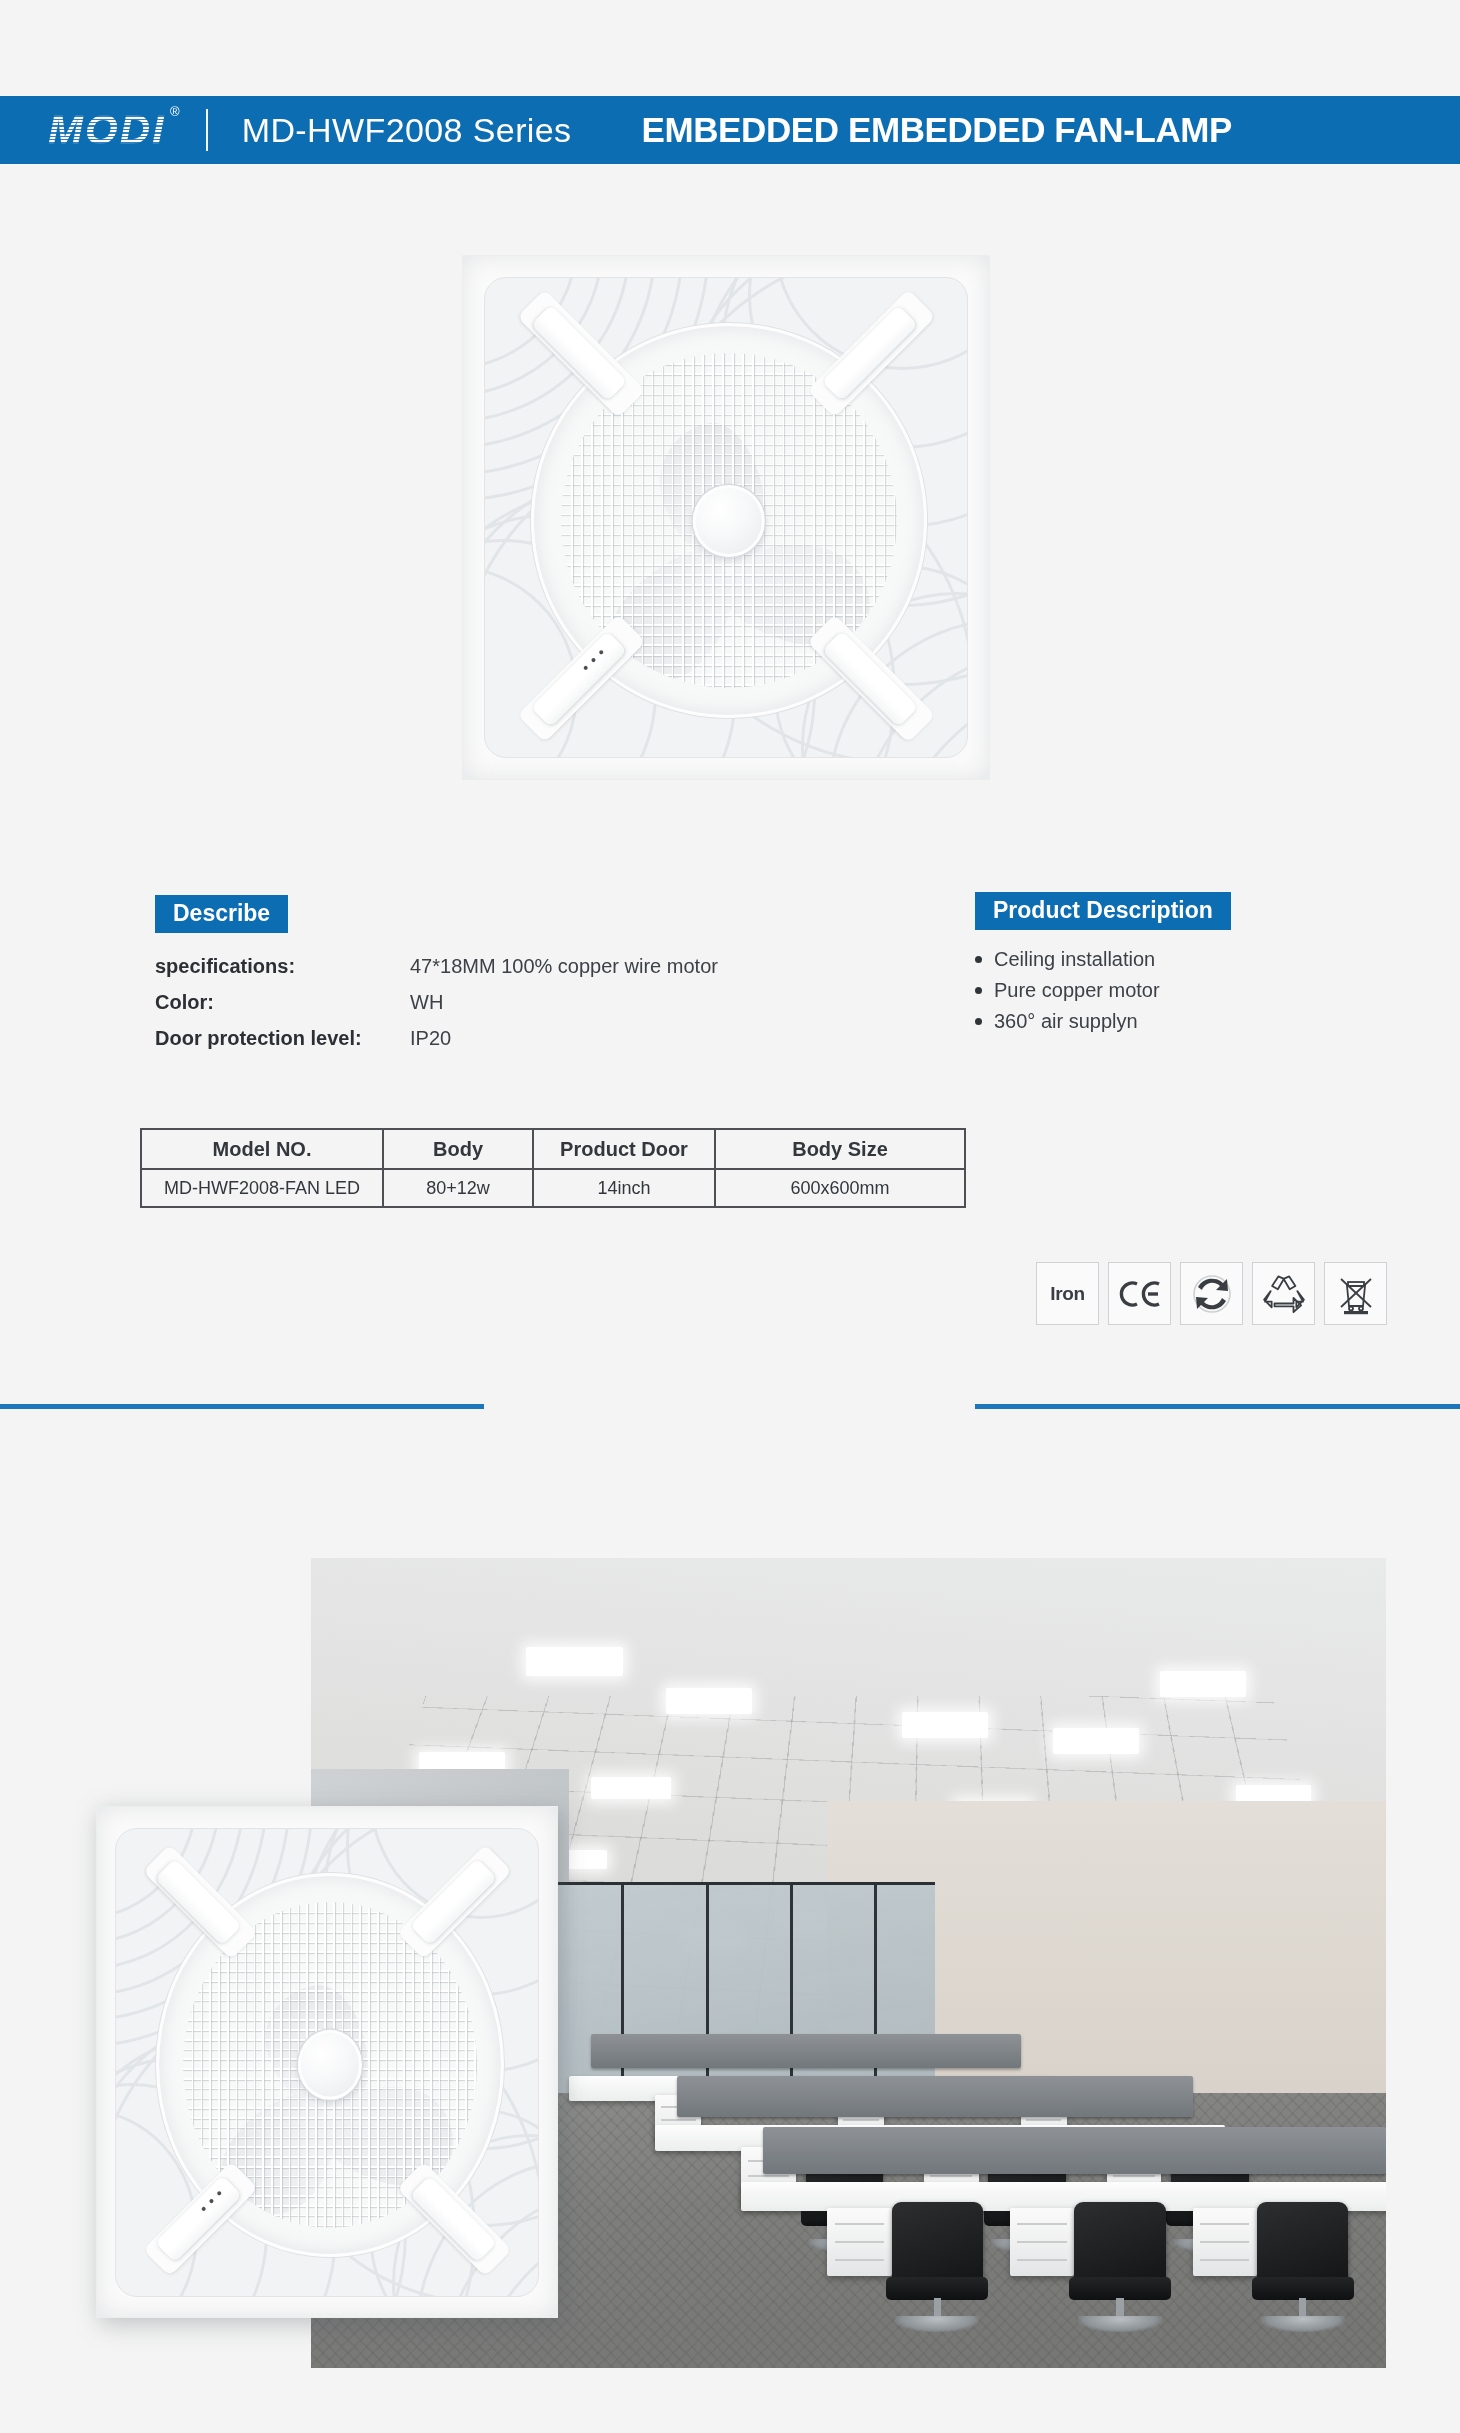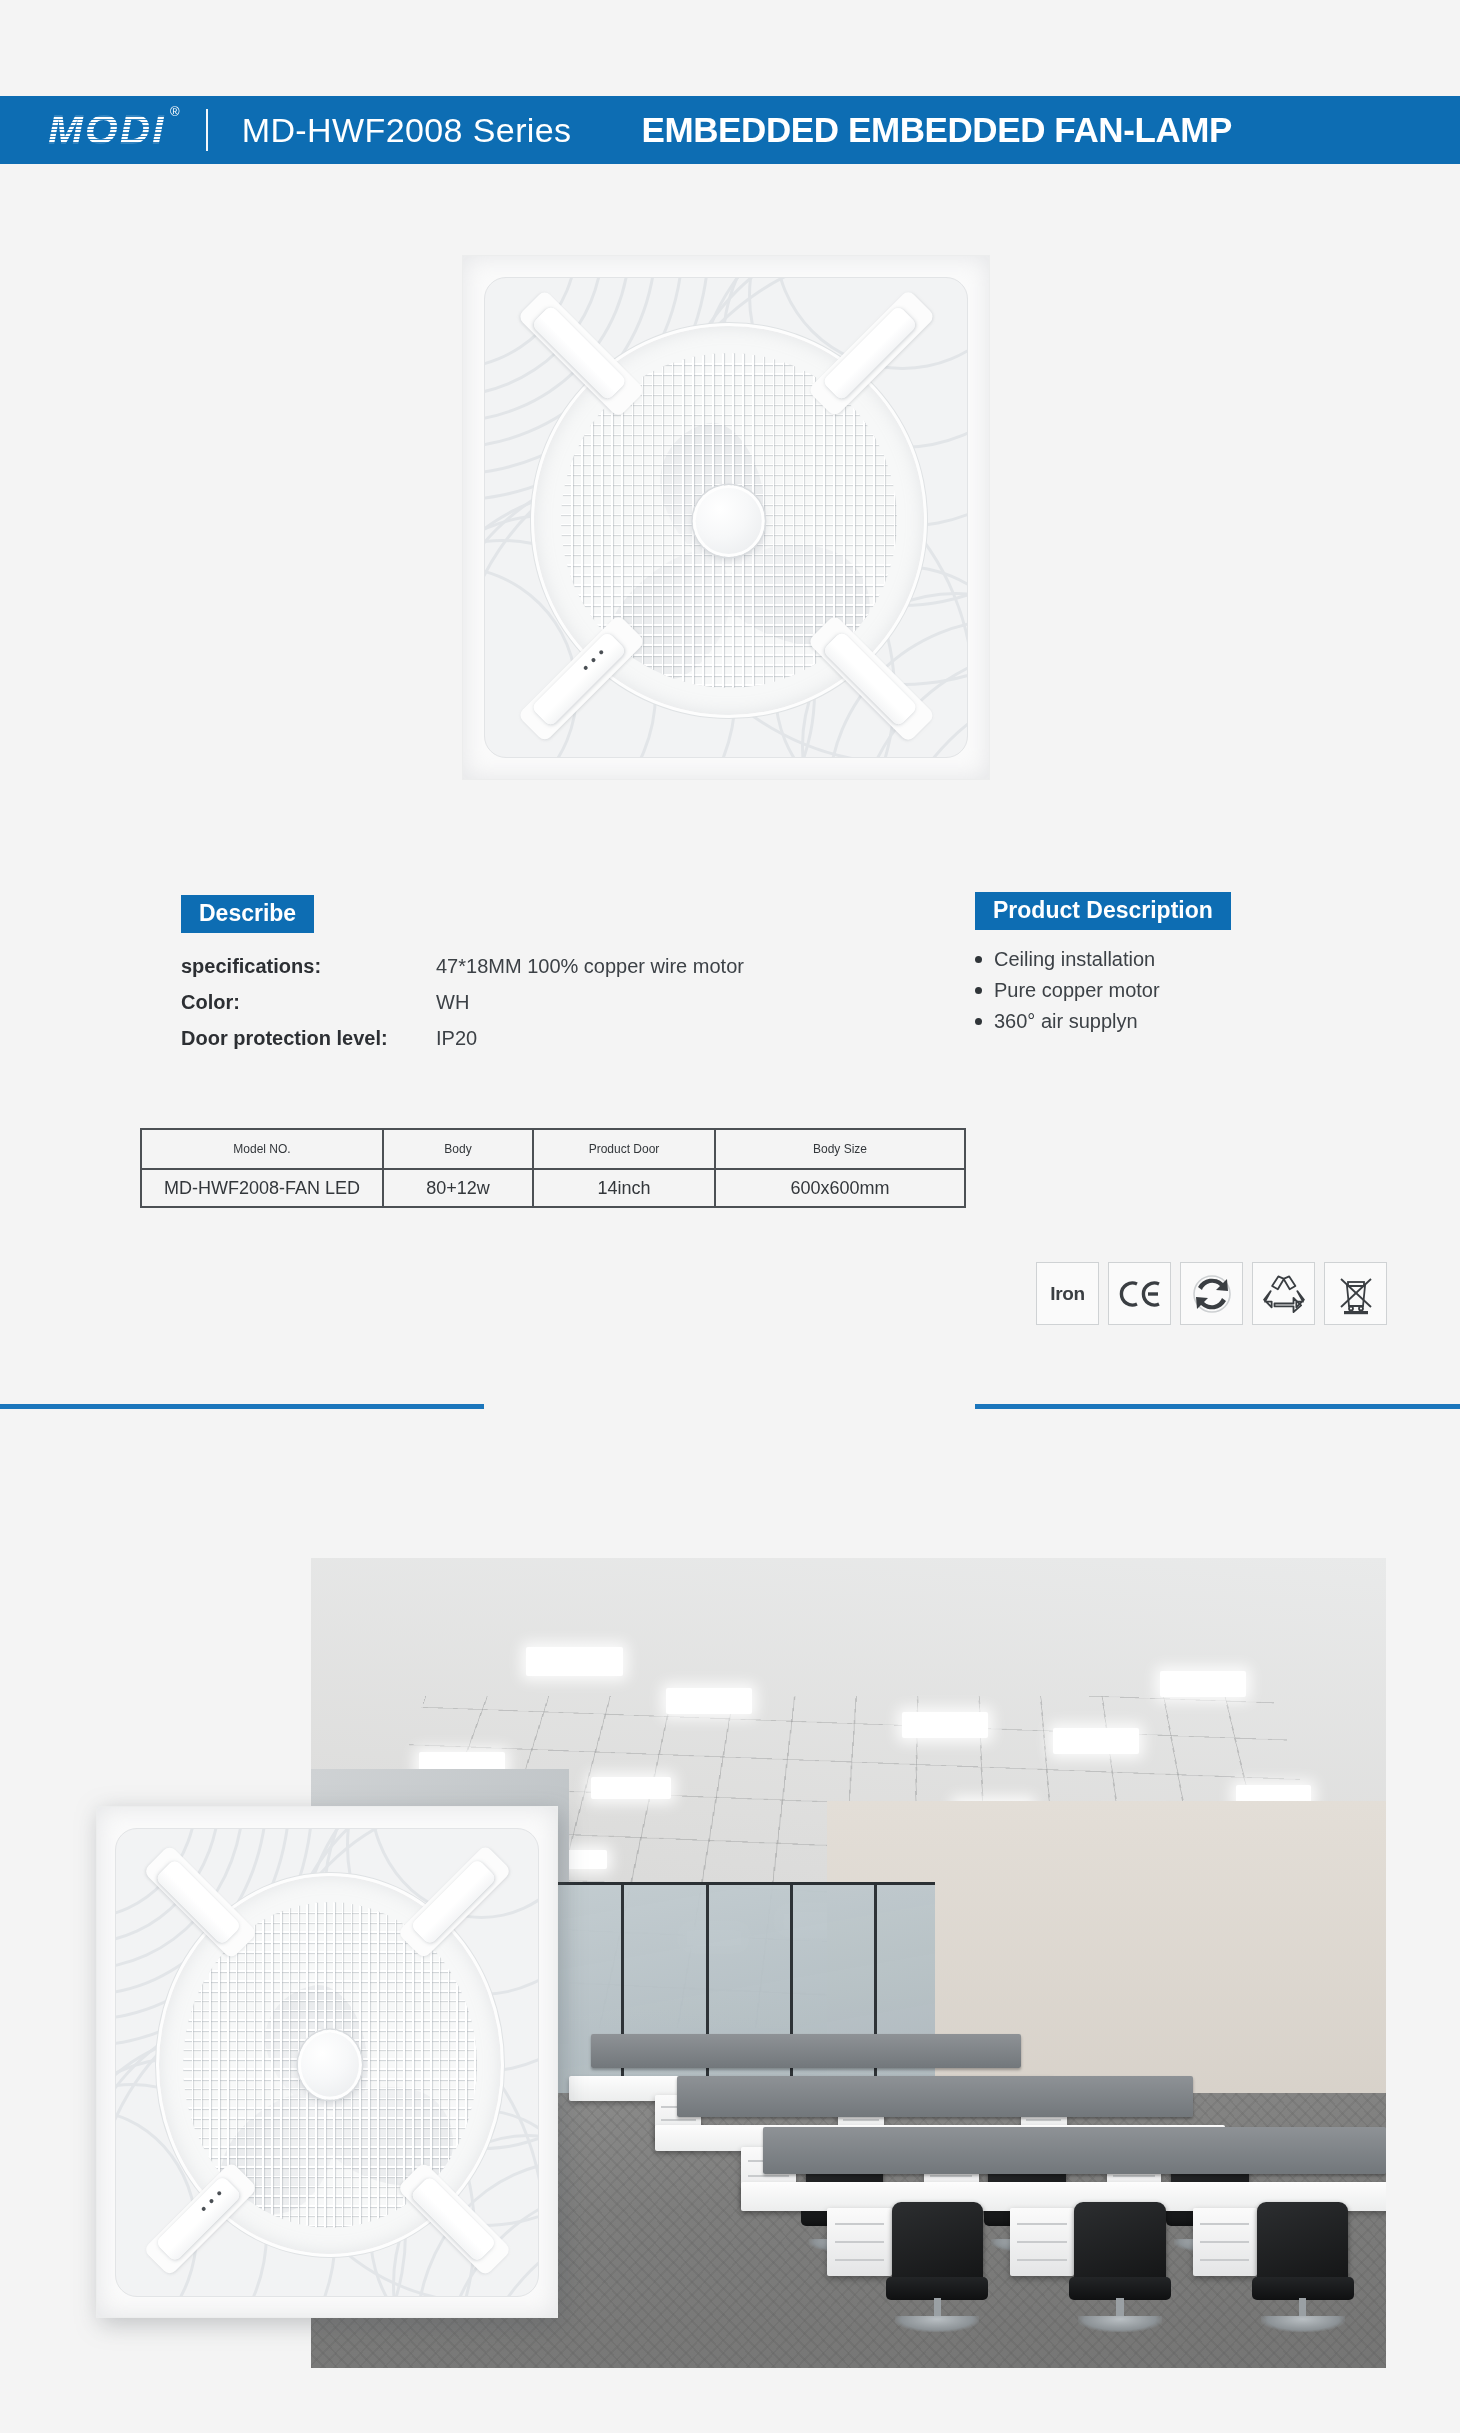--- a/index.html
+++ b/index.html
@@ -110,21 +110,21 @@
     background:#fcfcfc;border-radius:8px;
     box-shadow:0 1px 3px rgba(160,166,172,.35);
   }
   .dots{position:absolute;}
   .dots i{
     display:block;width:4px;height:4px;border-radius:50%;
     background:#4a4f54;margin-bottom:7px;
   }
 
   
-  #describe-section{position:absolute;left:155px;top:895px;width:700px;margin-left:26px;}
+  #describe-section{position:absolute;left:155px;top:895px;width:700px;}
   .section-tag{
     display:inline-block;background:#0d6db3;color:#fff;
     font-size:23px;font-weight:bold;padding:5px 18px 7px 18px;line-height:1.15;
   }
   #spec-list{margin-top:22px;}
   .spec-row{display:flex;align-items:baseline;margin-bottom:13px;}
   .spec-key{
     width:255px;flex:none;font-size:20px;font-weight:bold;color:#2c2f33;
   }
   .spec-val{font-size:20px;color:#3c4146;font-weight:400;}
@@ -142,21 +142,21 @@
   
   #spec-table{
     position:absolute;left:140px;top:1128px;border-collapse:collapse;
   }
   #spec-table td{
     border:2px solid #4c5054;
     text-align:center;vertical-align:middle;
     font-size:18px;color:#33373b;
     padding:0 10px;
   }
-  #spec-table thead td{font-weight:normal;height:38px;font-size:12px;}
+  #spec-table thead td{font-weight:bold;height:38px;font-size:20px;}
   #spec-table tbody td{height:36px;font-weight:400;}
   .col-model{width:220px;}
   .col-power{width:128px;}
   .col-psize{width:160px;}
   .col-bsize{width:228px;}
 
   
   #cert-badges{
     position:absolute;left:1036px;top:1262px;display:flex;gap:9px;
   }

